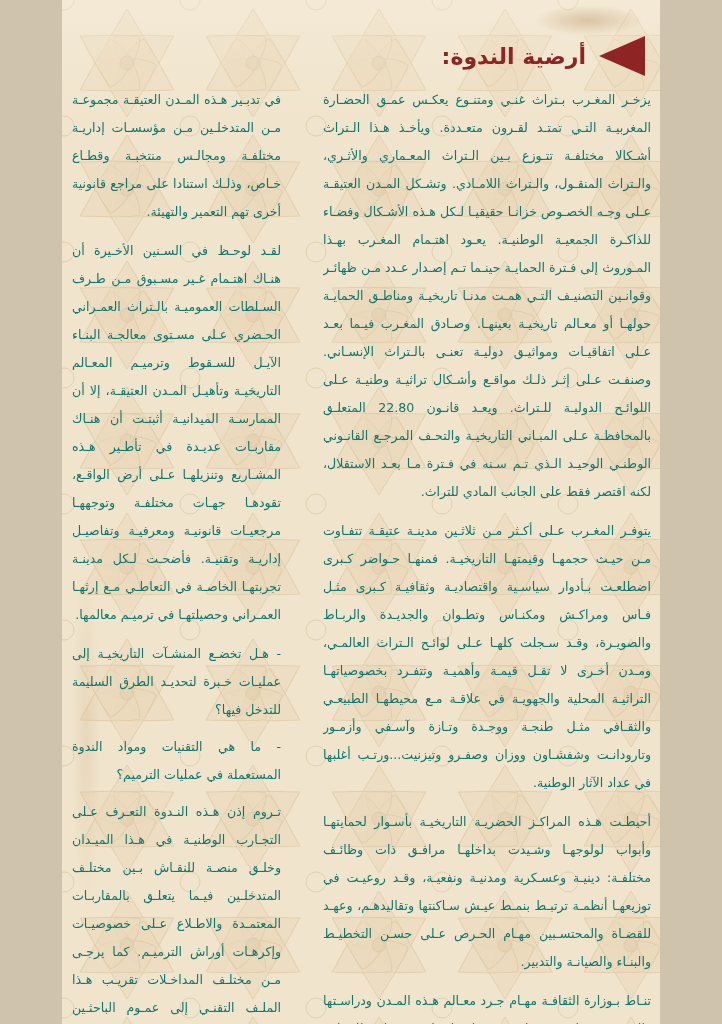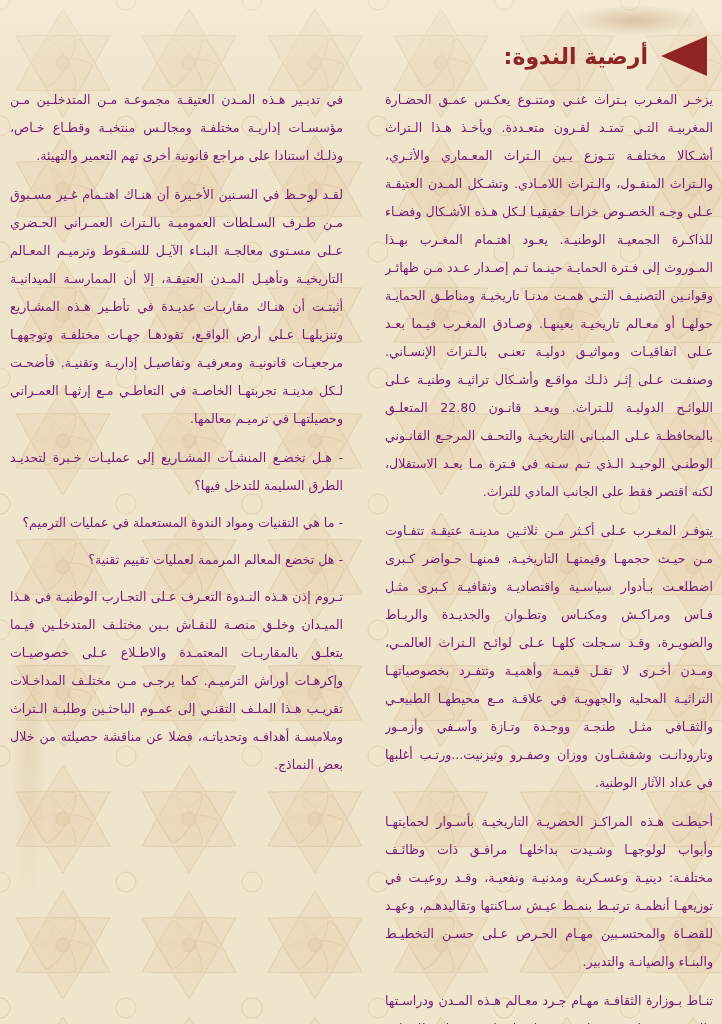--- a/index.html
+++ b/index.html
@@ -1,18 +1,18 @@
 <!DOCTYPE html>
 <html lang="ar" dir="rtl"><head>
 <meta charset="utf-8">
 <style>
   html,body{margin:0;padding:0;background:#cfc3ae;}
   .page{
     position:relative;
-    width:722px;height:1024px;
+    width:598px;height:1024px;
     margin:0 auto;
     background:#f0e4cc;
     overflow:hidden;
     font-family:"DejaVu Sans", sans-serif;
   }
   .bg-pattern{position:absolute;inset:0;width:722px;height:1024px;}
   .wash{
     position:absolute;inset:0;pointer-events:none;
     background:
       radial-gradient(closest-side at 88% 2%, rgba(186,144,98,.42), rgba(186,144,98,0) 75%),
@@ -50,21 +50,21 @@
     direction:rtl;
     overflow:hidden;
   }
   .col{overflow:hidden;}
   .col-first{width:328px;flex:0 0 328px;margin-left:12px;}
   .col-second{flex:1 1 auto;}
   .para{
     margin:0 0 11px 0;
     font-size:12.6px;
     line-height:28px;
-    color:#701a75;
+    color:#0f766e;
     text-align:justify;
     text-justify:inter-word;
   }
   .question{margin-bottom:9px;}
 </style>
 </head>
 <body>
 
 <div class="page">
 
@@ -103,20 +103,19 @@
     <section class="col col-first">
       <p class="para">يزخـر المغـرب بـتراث غنـي ومتنـوع يعكـس عمـق الحضـارة المغربيـة التـي تمتـد لقـرون متعـددة. ويأخـذ هـذا الـتراث أشـكالا مختلفـة تتـوزع بـين الـتراث المعـماري والأثـري، والـتراث المنقـول، والـتراث اللامـادي. وتشـكل المـدن العتيقـة عـلى وجـه الخصـوص خزانـا حقيقيـا لـكل هـذه الأشـكال وفضـاء للذاكـرة الجمعيـة الوطنيـة. يعـود اهتـمام المغـرب بهـذا المـوروث إلى فـترة الحمايـة حينـما تـم إصـدار عـدد مـن ظهائـر وقوانـين التصنيـف التـي همـت مدنـا تاريخيـة ومناطـق الحمايـة حولهـا أو معـالم تاريخيـة بعينهـا. وصـادق المغـرب فيـما بعـد عـلى اتفاقيـات ومواثيـق دوليـة تعنـى بالـتراث الإنسـاني. وصنفـت عـلى إثـر ذلـك مواقـع وأشـكال تراثيـة وطنيـة عـلى اللوائـح الدوليـة للـتراث. ويعـد قانـون 22.80 المتعلـق بالمحافظـة عـلى المبـاني التاريخيـة والتحـف المرجـع القانـوني الوطنـي الوحيـد الـذي تـم سـنه في فـترة مـا بعـد الاستقلال، لكنه اقتصر فقط على الجانب المادي للتراث.</p>
       <p class="para">يتوفـر المغـرب عـلى أكـثر مـن ثلاثـين مدينـة عتيقـة تتفـاوت مـن حيـث حجمهـا وقيمتهـا التاريخيـة. فمنهـا حـواضر كـبرى اضطلعـت بـأدوار سياسـية واقتصاديـة وثقافيـة كـبرى مثـل فـاس ومراكـش ومكنـاس وتطـوان والجديـدة والربـاط والصويـرة، وقـد سـجلت كلهـا عـلى لوائـح الـتراث العالمـي، ومـدن أخـرى لا تقـل قيمـة وأهميـة وتتفـرد بخصوصياتهـا التراثيـة المحلية والجهويـة في علاقـة مـع محيطهـا الطبيعـي والثقـافي مثـل طنجـة ووجـدة وتـازة وآسـفي وأزمـور وتارودانـت وشفشـاون ووزان وصفـرو وتيزنيت...ورتـب أغلبها في عداد الآثار الوطنية.</p>
       <p class="para">أحيطـت هـذه المراكـز الحضريـة التاريخيـة بأسـوار لحمايتهـا وأبواب لولوجهـا وشـيدت بداخلهـا مرافـق ذات وظائـف مختلفـة: دينيـة وعسـكرية ومدنيـة ونفعيـة، وقـد روعيـت في توزيعهـا أنظمـة ترتبـط بنمـط عيـش سـاكنتها وتقاليدهـم، وعهـد للقضـاة والمحتسـبين مهـام الحـرص عـلى حسـن التخطيـط والبنـاء والصيانـة والتدبير.</p>
       <p class="para">تنـاط بـوزارة الثقافـة مهـام جـرد معـالم هـذه المـدن ودراسـتها والتعريـف بهـا، وتشـتغل تحـت إشرافهـا مفتشـيات للمبـاني التاريخيـة يعهـد لهـا مراقبـة عمليـات الترميـم والصيانـة. ويتدخـل</p>
     </section>
 
     <section class="col col-second">
       <p class="para">في تدبـير هـذه المـدن العتيقـة مجموعـة مـن المتدخلـين مـن مؤسسـات إداريـة مختلفـة ومجالـس منتخبـة وقطـاع خـاص، وذلـك استنادا على مراجع قانونية أخرى تهم التعمير والتهيئة.</p>
       <p class="para">لقـد لوحـظ في السـنين الأخـيرة أن هنـاك اهتـمام غـير مسـبوق مـن طـرف السـلطات العموميـة بالـتراث العمـراني الحـضري عـلى مسـتوى معالجـة البنـاء الآيـل للسـقوط وترميـم المعـالم التاريخيـة وتأهيـل المـدن العتيقـة، إلا أن الممارسـة الميدانيـة أثبتـت أن هنـاك مقاربـات عديـدة في تأطـير هـذه المشـاريع وتنزيلهـا عـلى أرض الواقـع، تقودهـا جهـات مختلفـة وتوجههـا مرجعيـات قانونيـة ومعرفيـة وتفاصيـل إداريـة وتقنيـة. فأضحـت لـكل مدينـة تجربتهـا الخاصـة في التعاطـي مـع إرثهـا العمـراني وحصيلتهـا في ترميـم معالمها.</p>
-      <p class="para question">- هـل تخضـع المنشـآت المشـاريع إلى عمليـات خـبرة لتحديـد الطرق السليمة للتدخل فيها؟</p>
+      <p class="para question">- هـل تخضـع المنشـآت التاريخيـة إلى عمليـات خـبرة لتحديـد الطرق السليمة للتدخل فيها؟</p>
       <p class="para question">- ما هي التقنيات ومواد الندوة المستعملة في عمليات الترميم؟</p>
-      <p class="para question">- هل تخضع المعالم المرممة لعمليات تقييم تقنية؟</p>
       <p class="para">تـروم إذن هـذه النـدوة التعـرف عـلى التجـارب الوطنيـة في هـذا الميـدان وخلـق منصـة للنقـاش بـين مختلـف المتدخلـين فيـما يتعلـق بالمقاربـات المعتمـدة والاطـلاع عـلى خصوصيـات وإكرهـات أوراش الترميـم. كما يرجـى مـن مختلـف المداخـلات تقريـب هـذا الملـف التقنـي إلى عمـوم الباحثـين وطلبـة الـتراث وملامسـة أهدافـه وتحدياتـه، فضلا عن مناقشة حصيلته من خلال بعض النماذج.</p>
     </section>
 
   </main>
 </div>
 
 </body></html>

